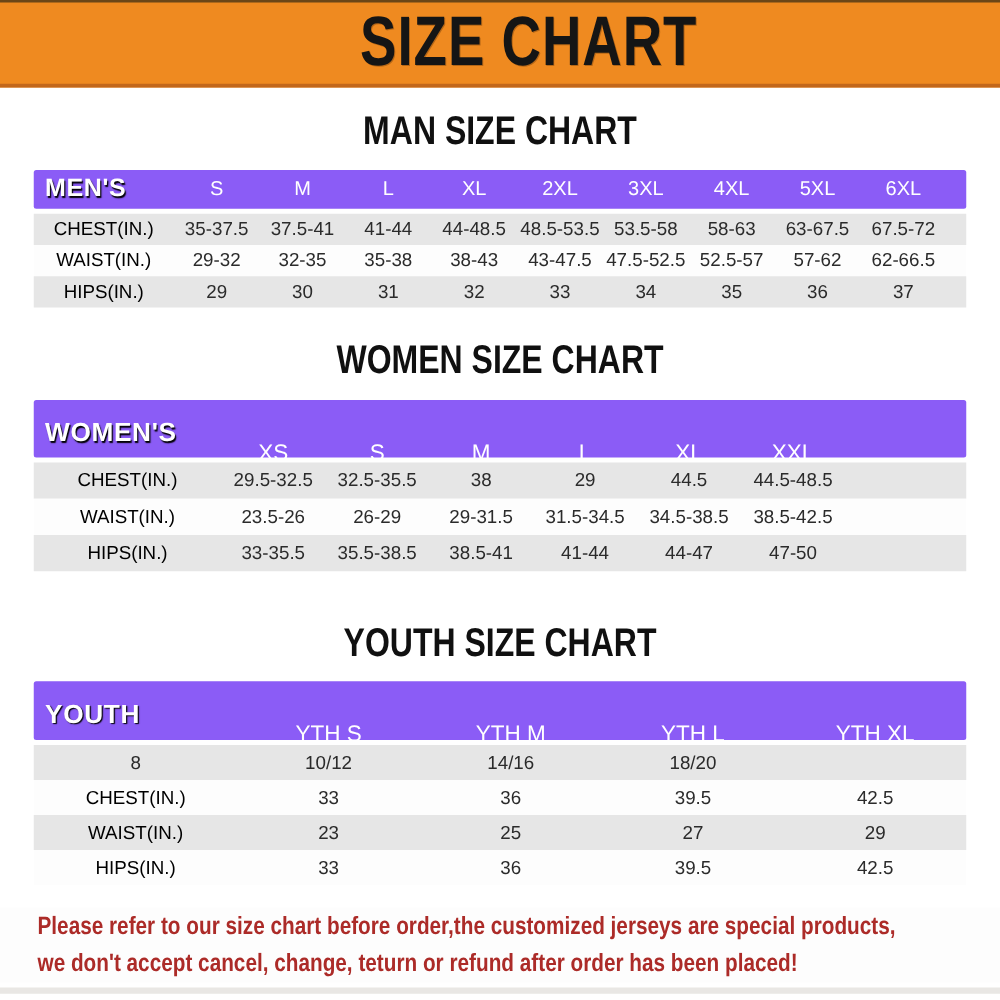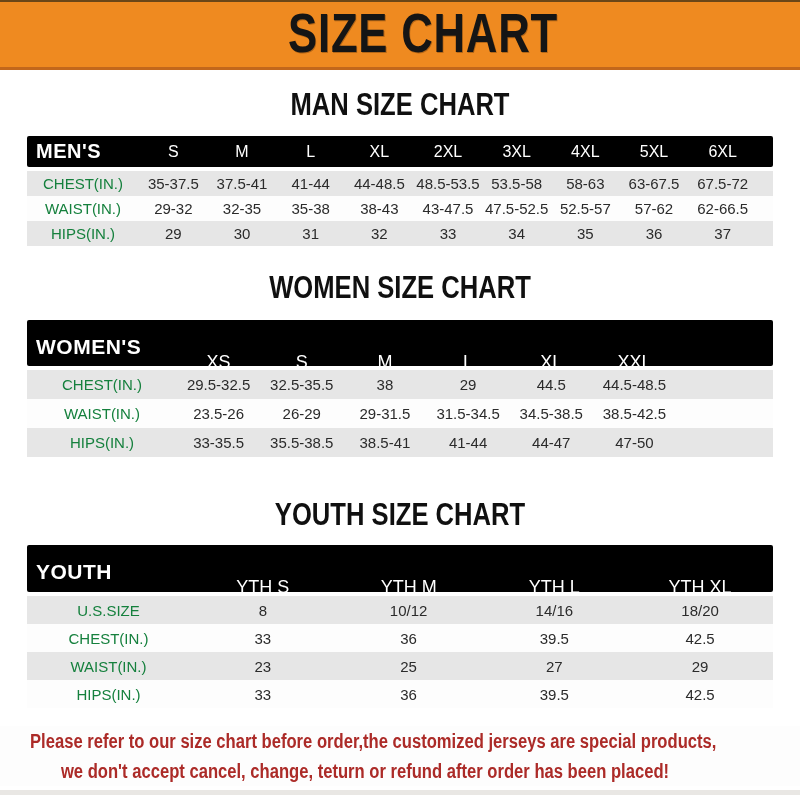--- a/index.html
+++ b/index.html
@@ -26,21 +26,21 @@
   .heading-men   { margin-top:17px; }
   .heading-women { margin-top:24px; }
   .heading-youth { margin-top:40px; }
   
   .size-table { margin-left:27px; width:746px; }
   .t-men   { margin-top:15px; }
   .t-women { margin-top:16px; }
   .t-youth { margin-top:14px; }
 
   .header-row {
-    display:grid; align-items:center; background:#000000; color:#ffffff;
+    display:grid; align-items:center; background:#8b5cf6; color:#ffffff;
     box-sizing:border-box; border-radius:2px;
   }
   .data-row { display:grid; align-items:center; box-sizing:border-box; }
   .row-gray  { background:#e6e6e6; }
   .row-white { background:#fdfdfd; }
   .first-data-row { margin-top:4px; }
 
   .t-men .header-row,   .t-men .data-row   { grid-template-columns:112px repeat(9,1fr); padding-right:16px; }
   .t-women .header-row, .t-women .data-row { grid-template-columns:150px repeat(6,1fr); padding-right:97px; }
   .t-youth .header-row, .t-youth .data-row { grid-template-columns:163px repeat(4,1fr); }
@@ -54,24 +54,24 @@
   .t-youth .data-row { height:28px; }
 
   .corner-label {
     font-weight:bold; font-size:21px; padding-left:9px; letter-spacing:.5px;
     text-shadow:1px 1px 1px #000;
   }
   .t-men .corner-label { font-size:20px; }
   .col-head { text-align:center; font-size:16px; font-weight:normal; }
   .t-women .col-head, .t-youth .col-head { font-size:18px;margin-top:32px; }
 
-  .row-label { text-align:center; font-size:15px; color:#15803d; }
+  .row-label { text-align:center; font-size:15px; color:#000000; }
   .cell      { text-align:center; font-size:15px; color:#2b2b2b; }
   
-  .footer { margin-top:18px; padding-left:30px; background:#fdfdfd;text-align:right; }
+  .footer { margin-top:18px; padding-left:30px; background:#fdfdfd; }
   .footer-line {
     color:#AC2B28; font-size:20px; font-weight:bold; line-height:30px;
     transform:scaleX(0.83); transform-origin:left center; white-space:nowrap;
   }
   .bottom-strip { height:5px; background:#e9e7e4; margin-top:4px; }
 </style>
 </head>
 <body>
 
 <div class="banner">
@@ -173,21 +173,20 @@
 <h2 class="section-heading heading-youth">YOUTH SIZE CHART</h2>
 <div class="size-table t-youth">
     <div class="header-row">
       <div class="corner-label">YOUTH</div>
       <div class="col-head">YTH S</div>
       <div class="col-head">YTH M</div>
       <div class="col-head">YTH L</div>
       <div class="col-head">YTH XL</div>
     </div>
     <div class="data-row row-gray first-data-row">
-      <div class="row-label">U.S.SIZE</div>
       <div class="cell">8</div>
       <div class="cell">10/12</div>
       <div class="cell">14/16</div>
       <div class="cell">18/20</div>
     </div>
     <div class="data-row row-white">
       <div class="row-label">CHEST(IN.)</div>
       <div class="cell">33</div>
       <div class="cell">36</div>
       <div class="cell">39.5</div>

